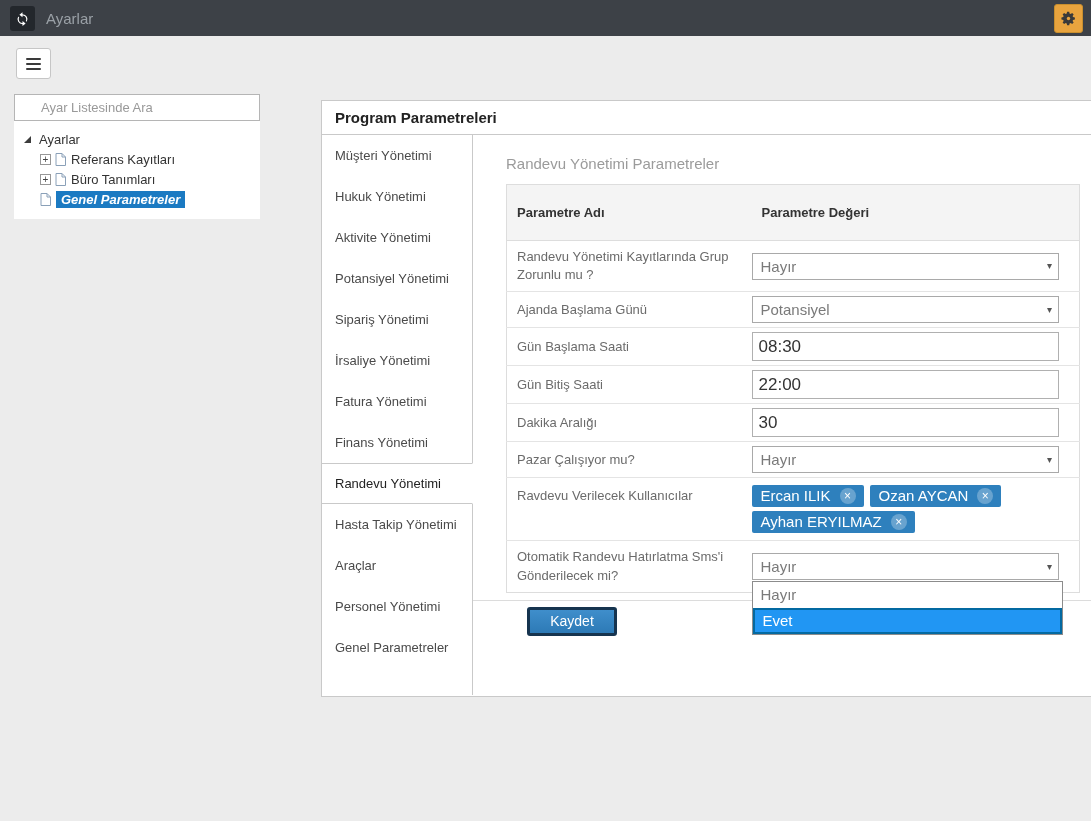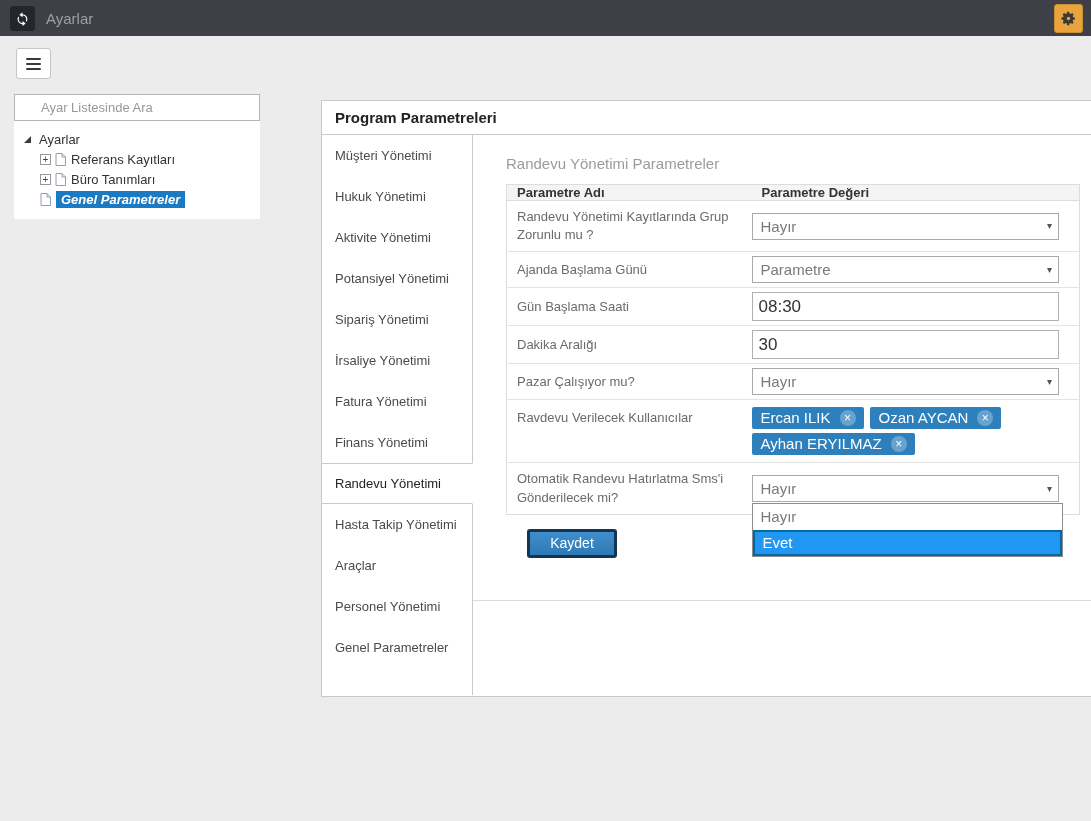--- a/index.html
+++ b/index.html
@@ -51,21 +51,21 @@
   .tab.active{border-top:1px solid var(--panel-border);border-bottom:1px solid var(--panel-border);
     border-right:1px solid #fff;line-height:39px;color:#222;}
   .tabs::after{content:"";flex:1;border-right:1px solid var(--panel-border);}
   .content{flex:1;display:flex;flex-direction:column;position:relative;}
   .content-inner{height:466px;border-bottom:1px solid #dcdcdc;padding:20px 32px 0 33px;position:relative;}
   .content-footer{flex:1;background:#fff;}
   .section-title{color:#9b9b9b;font-size:15px;margin-bottom:12px;}
   
   .param-table{width:100%;border-collapse:collapse;border:1px solid #ddd;}
   .param-table th{background:#f4f4f4;text-align:left;font-size:13px;font-weight:bold;color:#333;
-    padding:0 10px;border-bottom:1px solid #ddd;}
+    padding:20px 10px;border-bottom:1px solid #ddd;}
   .param-table th:first-child{width:245px;}
   .param-table td{border-top:1px solid #e4e4e4;vertical-align:middle;}
   td.label{color:#6b6b6b;font-size:13px;line-height:1.4;padding:7px 10px;}
   td.label.top{vertical-align:top;padding-top:9px;}
   td.control{padding:4px 20px 4px 0;}
   .control-wrap{position:relative;}
   
   .select{height:27px;border:1px solid #a9a9a9;background:#fff;display:flex;align-items:center;
     padding:0 22px 0 8px;position:relative;cursor:pointer;}
   .sel-value{color:#7a7a7a;font-size:15px;white-space:nowrap;overflow:hidden;}
@@ -191,30 +191,36 @@
                       <span class="caret">▾</span>
                     </div>
                   </div>
                 </td>
               </tr>
               <tr>
                 <td class="label">Ajanda Başlama Günü</td>
                 <td class="control">
                   <div class="control-wrap">
                     <div class="select">
-                      <span class="sel-value">Parametre</span>
+                      <span class="sel-value">Potansiyel</span>
                       <span class="caret">▾</span>
                     </div>
                   </div>
                 </td>
               </tr>
               <tr>
                 <td class="label">Gün Başlama Saati</td>
                 <td class="control">
                   <div class="control-wrap"><input class="text-input" type="text" value="08:30" style=""></div>
+                </td>
+              </tr>
+              <tr>
+                <td class="label">Gün Bitiş Saati</td>
+                <td class="control">
+                  <div class="control-wrap"><input class="text-input" type="text" value="22:00" style=""></div>
                 </td>
               </tr>
               <tr>
                 <td class="label">Dakika Aralığı</td>
                 <td class="control">
                   <div class="control-wrap"><input class="text-input" type="text" value="30" style=""></div>
                 </td>
               </tr>
               <tr>
                 <td class="label">Pazar Çalışıyor mu?</td>

